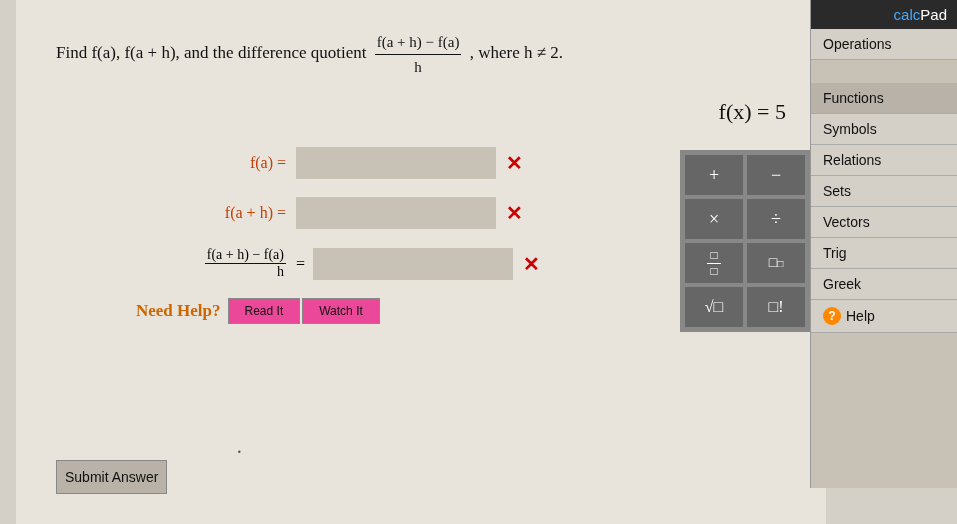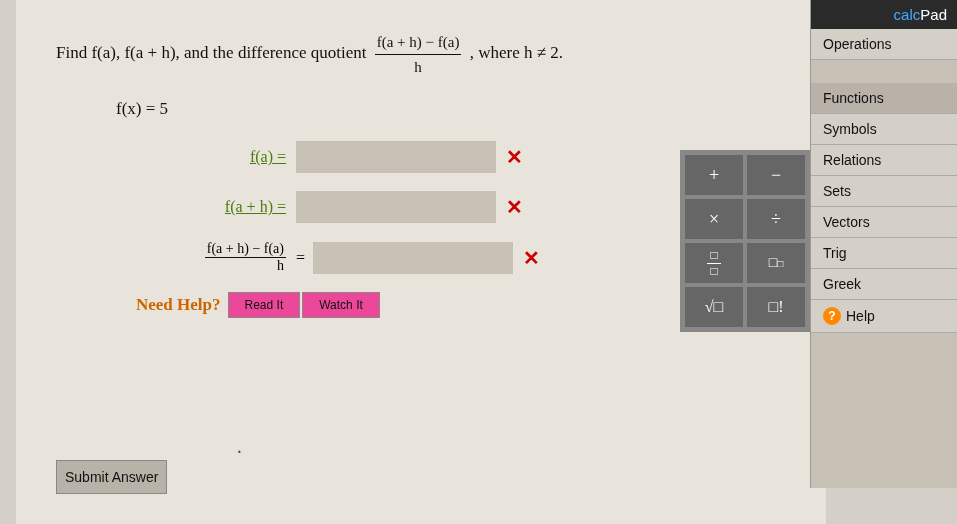--- a/index.html
+++ b/index.html
@@ -41,40 +41,40 @@
       padding: 0 2px;
       font-size: 15px;
     }
 
     .fraction-inline .denominator {
       padding: 0 2px;
       font-size: 15px;
     }
 
     .fx-label {
-      font-size: 17px;
+      font-size: 22px;
       color: #111;
       margin-bottom: 22px;
       margin-left: 60px;
+      text-align: right;
     }
 
     .row {
       display: flex;
       align-items: center;
       margin-bottom: 18px;
       margin-left: 80px;
     }
 
     .row-label {
       font-size: 16px;
-      color: #4d7c0f;
+      color: #c2410c;
       min-width: 150px;
       text-align: right;
       margin-right: 10px;
-      text-decoration: underline;
     }
 
     .row-label-frac {
       display: flex;
       flex-direction: column;
       align-items: flex-end;
       min-width: 150px;
       margin-right: 10px;
     }
 

